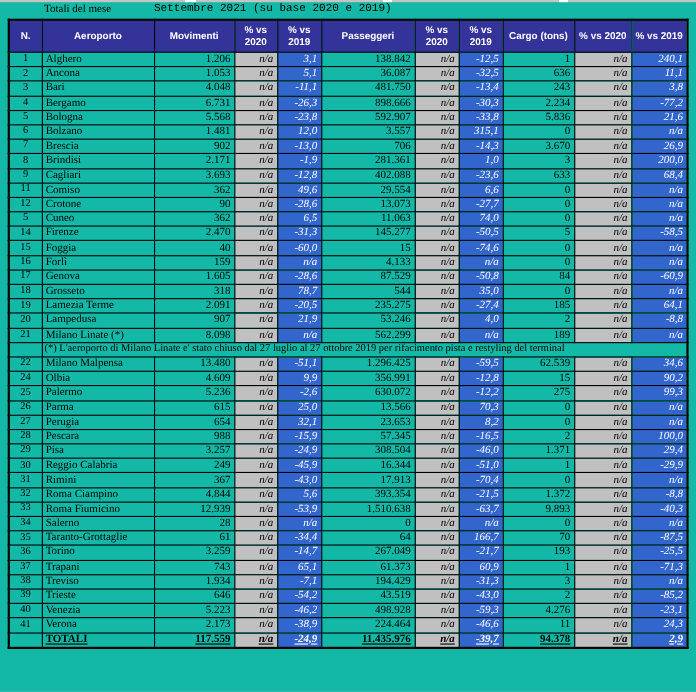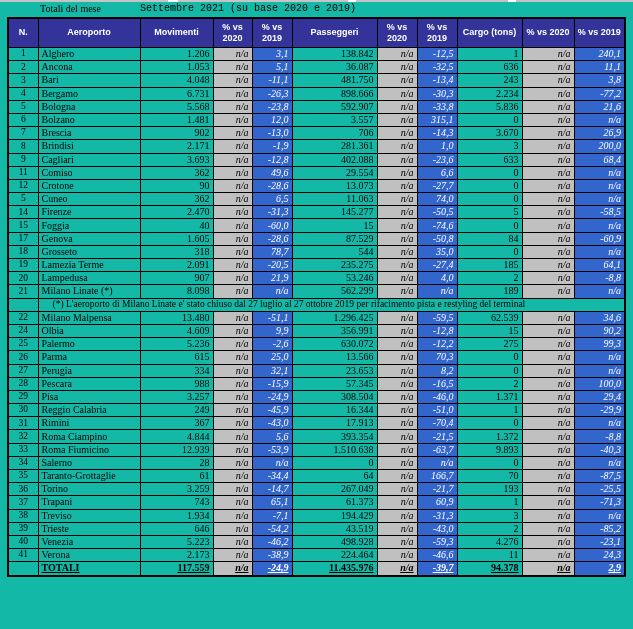--- a/index.html
+++ b/index.html
@@ -19,21 +19,21 @@
   th,td{border:1px solid #000;padding:0;overflow:hidden;white-space:nowrap;}
   thead th{background:var(--header-bg);color:#fff;font-family:"Liberation Sans",sans-serif;
         font-weight:bold;font-size:9px;line-height:1.25;text-align:center;height:28px;
         white-space:normal;}
   tbody td,tfoot td{font-size:10px;line-height:1;height:12.2px;}
   td.n{text-align:center;font-size:9.5px;}
   td.airport{text-align:left;padding-left:3px;}
   td.val{text-align:right;padding-right:3px;}
   td.na{background:var(--na-bg);font-style:italic;text-align:right;padding-right:3px;}
   td.pct{background:var(--vs2019-bg);color:#fff;font-style:italic;text-align:right;padding-right:3px;}
-  tr.note-row td{font-size:9.5px;text-align:left;padding-left:14px;}
+  tr.note-row td{font-size:9.5px;text-align:left;padding-left:2px;}
   tfoot td{font-weight:bold;text-decoration:underline;}
   tfoot td.airport{font-weight:bold;}
 </style>
 </head>
 <body>
 
 <div class="page">
   <div class="top-strip"></div>
   <span class="title-label">Totali del mese</span>
   <span class="title-period">Settembre 2021 (su base 2020 e 2019)</span>
@@ -244,20 +244,33 @@
     <td class="na">n/a</td>
     <td class="pct">-60,0</td>
     <td class="val">15</td>
     <td class="na">n/a</td>
     <td class="pct">-74,6</td>
     <td class="val">0</td>
     <td class="na">n/a</td>
     <td class="pct">n/a</td>
   </tr>
         <tr>
+    <td class="n">16</td>
+    <td class="airport">Forlì</td>
+    <td class="val">159</td>
+    <td class="na">n/a</td>
+    <td class="pct">n/a</td>
+    <td class="val">4.133</td>
+    <td class="na">n/a</td>
+    <td class="pct">n/a</td>
+    <td class="val">0</td>
+    <td class="na">n/a</td>
+    <td class="pct">n/a</td>
+  </tr>
+        <tr>
     <td class="n">17</td>
     <td class="airport">Genova</td>
     <td class="val">1.605</td>
     <td class="na">n/a</td>
     <td class="pct">-28,6</td>
     <td class="val">87.529</td>
     <td class="na">n/a</td>
     <td class="pct">-50,8</td>
     <td class="val">84</td>
     <td class="na">n/a</td>
@@ -367,21 +380,21 @@
     <td class="val">13.566</td>
     <td class="na">n/a</td>
     <td class="pct">70,3</td>
     <td class="val">0</td>
     <td class="na">n/a</td>
     <td class="pct">n/a</td>
   </tr>
         <tr>
     <td class="n">27</td>
     <td class="airport">Perugia</td>
-    <td class="val">334</td>
+    <td class="val">654</td>
     <td class="na">n/a</td>
     <td class="pct">32,1</td>
     <td class="val">23.653</td>
     <td class="na">n/a</td>
     <td class="pct">8,2</td>
     <td class="val">0</td>
     <td class="na">n/a</td>
     <td class="pct">n/a</td>
   </tr>
         <tr>

